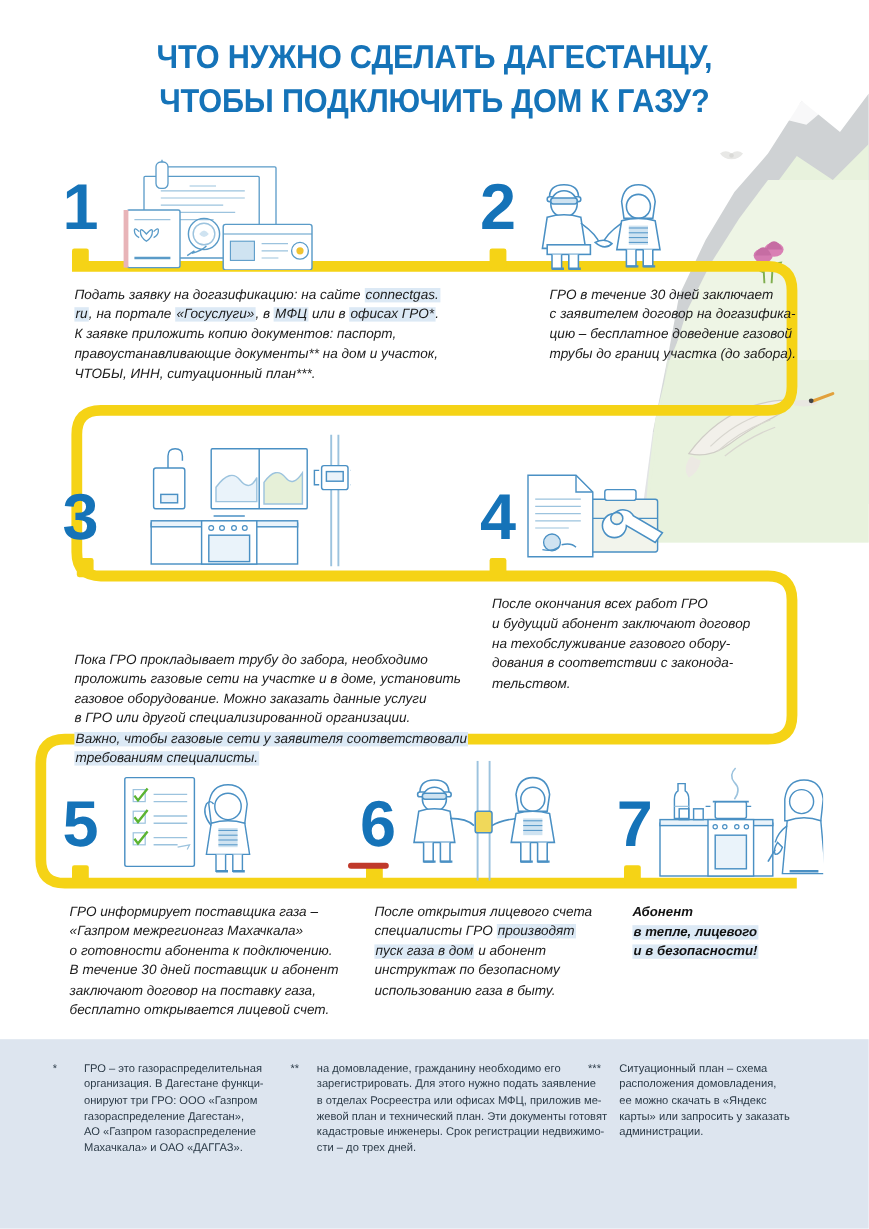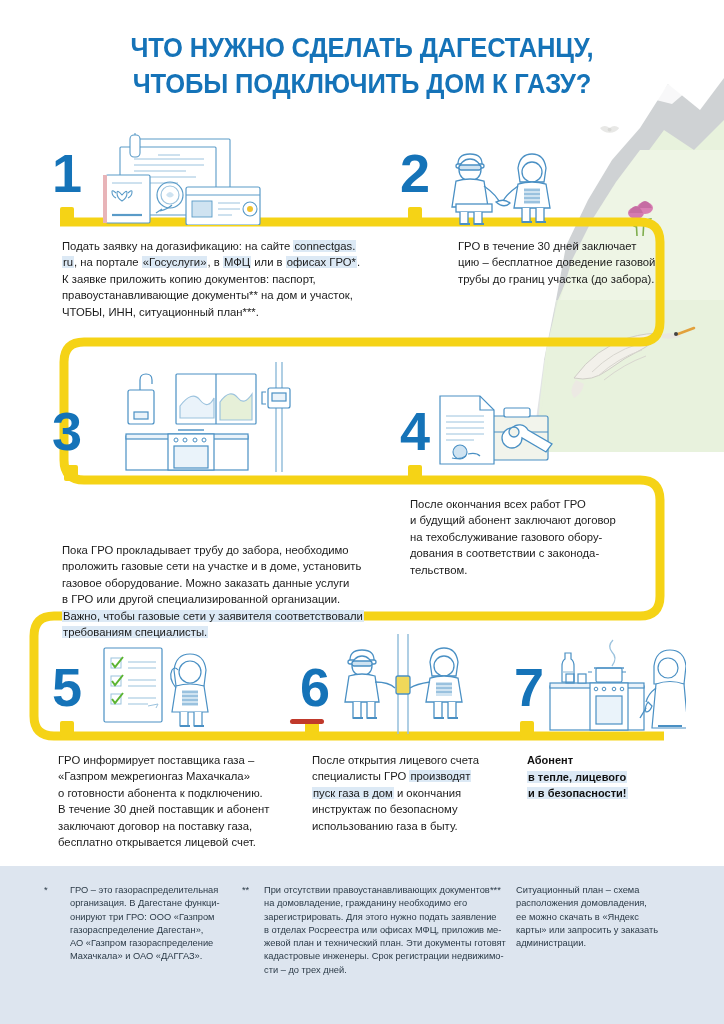--- a/index.html
+++ b/index.html
@@ -49,20 +49,21 @@
   .illus{position:absolute;z-index:4;}
 
   
   .blk{
     position:absolute;
     z-index:5;
     color:#1b1b1b;
     font-size:11.3px;
     line-height:16.4px;
     font-family:"Liberation Sans","DejaVu Sans",sans-serif;
+    font-style:italic;
   }
   .blk .ln{display:block;white-space:nowrap;}
   .hl{background:#dce9f5;padding:0 1px;}
   .blk.bold{font-weight:bold;font-size:11px;line-height:16.6px;color:#111;}
 
   
   .foot-band{
     position:absolute;left:0;top:866px;width:724px;height:158px;
     background:#dde5ef;z-index:3;
   }
@@ -381,20 +382,21 @@
   <div class="blk" style="left:62px;top:238px;width:340px;">
     <span class="ln"><span>Подать заявку на догазификацию: на сайте </span><span class="hl">connectgas.</span></span>
     <span class="ln"><span class="hl">ru</span><span>, на портале </span><span class="hl">«Госуслуги»</span><span>, в </span><span class="hl">МФЦ</span><span> или в </span><span class="hl">офисах ГРО*</span><span>.</span></span>
     <span class="ln">К заявке приложить копию документов: паспорт,</span>
     <span class="ln">правоустанавливающие документы** на дом и участок,</span>
     <span class="ln">ЧТОБЫ, ИНН, ситуационный план***.</span>
   </div>
 
   <div class="blk" style="left:410px;top:238px;width:250px;margin-left:48px;">
     <span class="ln">ГРО в течение 30 дней заключает</span>
+    <span class="ln">с заявителем договор на догазифика-</span>
     <span class="ln">цию – бесплатное доведение газовой</span>
     <span class="ln">трубы до границ участка (до забора).</span>
   </div>
 
   <div class="blk" style="left:62px;top:496px;width:345px;margin-top:46px;">
     <span class="ln">Пока ГРО прокладывает трубу до забора, необходимо</span>
     <span class="ln">проложить газовые сети на участке и в доме, установить</span>
     <span class="ln">газовое оборудование. Можно заказать данные услуги</span>
     <span class="ln">в ГРО или другой специализированной организации.</span>
     <span class="ln"><span class="hl">Важно, чтобы газовые сети у заявителя соответствовали</span></span>
@@ -414,21 +416,21 @@
     <span class="ln">«Газпром межрегионгаз Махачкала»</span>
     <span class="ln">о готовности абонента к подключению.</span>
     <span class="ln">В течение 30 дней поставщик и абонент</span>
     <span class="ln">заключают договор на поставку газа,</span>
     <span class="ln">бесплатно открывается лицевой счет.</span>
   </div>
 
   <div class="blk" style="left:312px;top:752px;width:205px;">
     <span class="ln">После открытия лицевого счета</span>
     <span class="ln"><span>специалисты ГРО </span><span class="hl">производят</span></span>
-    <span class="ln"><span class="hl">пуск газа в дом</span><span> и окончания</span></span>
+    <span class="ln"><span class="hl">пуск газа в дом</span><span> и абонент</span></span>
     <span class="ln">инструктаж по безопасному</span>
     <span class="ln">использованию газа в быту.</span>
   </div>
 
   <div class="blk bold" style="left:527px;top:752px;width:160px;">
     <span class="ln">Абонент</span>
     <span class="ln"><span class="hl">в тепле, лицевого</span></span>
     <span class="ln"><span class="hl">и в безопасности!</span></span>
   </div>
 
@@ -442,21 +444,20 @@
       <span class="ln">онируют три ГРО: ООО «Газпром</span>
       <span class="ln">газораспределение Дагестан»,</span>
       <span class="ln">АО «Газпром газораспределение</span>
       <span class="ln">Махачкала» и ОАО «ДАГГАЗ».</span>
     </span>
   </div>
 
   <div class="foot" style="left:242px;top:884px;width:240px;padding-left:22px;">
     <span class="mark">**</span>
     <span class="body">
-      <span class="ln">При отсутствии правоустанавливающих документов</span>
       <span class="ln">на домовладение, гражданину необходимо его</span>
       <span class="ln">зарегистрировать. Для этого нужно подать заявление</span>
       <span class="ln">в отделах Росреестра или офисах МФЦ, приложив ме-</span>
       <span class="ln">жевой план и технический план. Эти документы готовят</span>
       <span class="ln">кадастровые инженеры. Срок регистрации недвижимо-</span>
       <span class="ln">сти – до трех дней.</span>
     </span>
   </div>
 
   <div class="foot" style="left:490px;top:884px;width:200px;padding-left:26px;">

